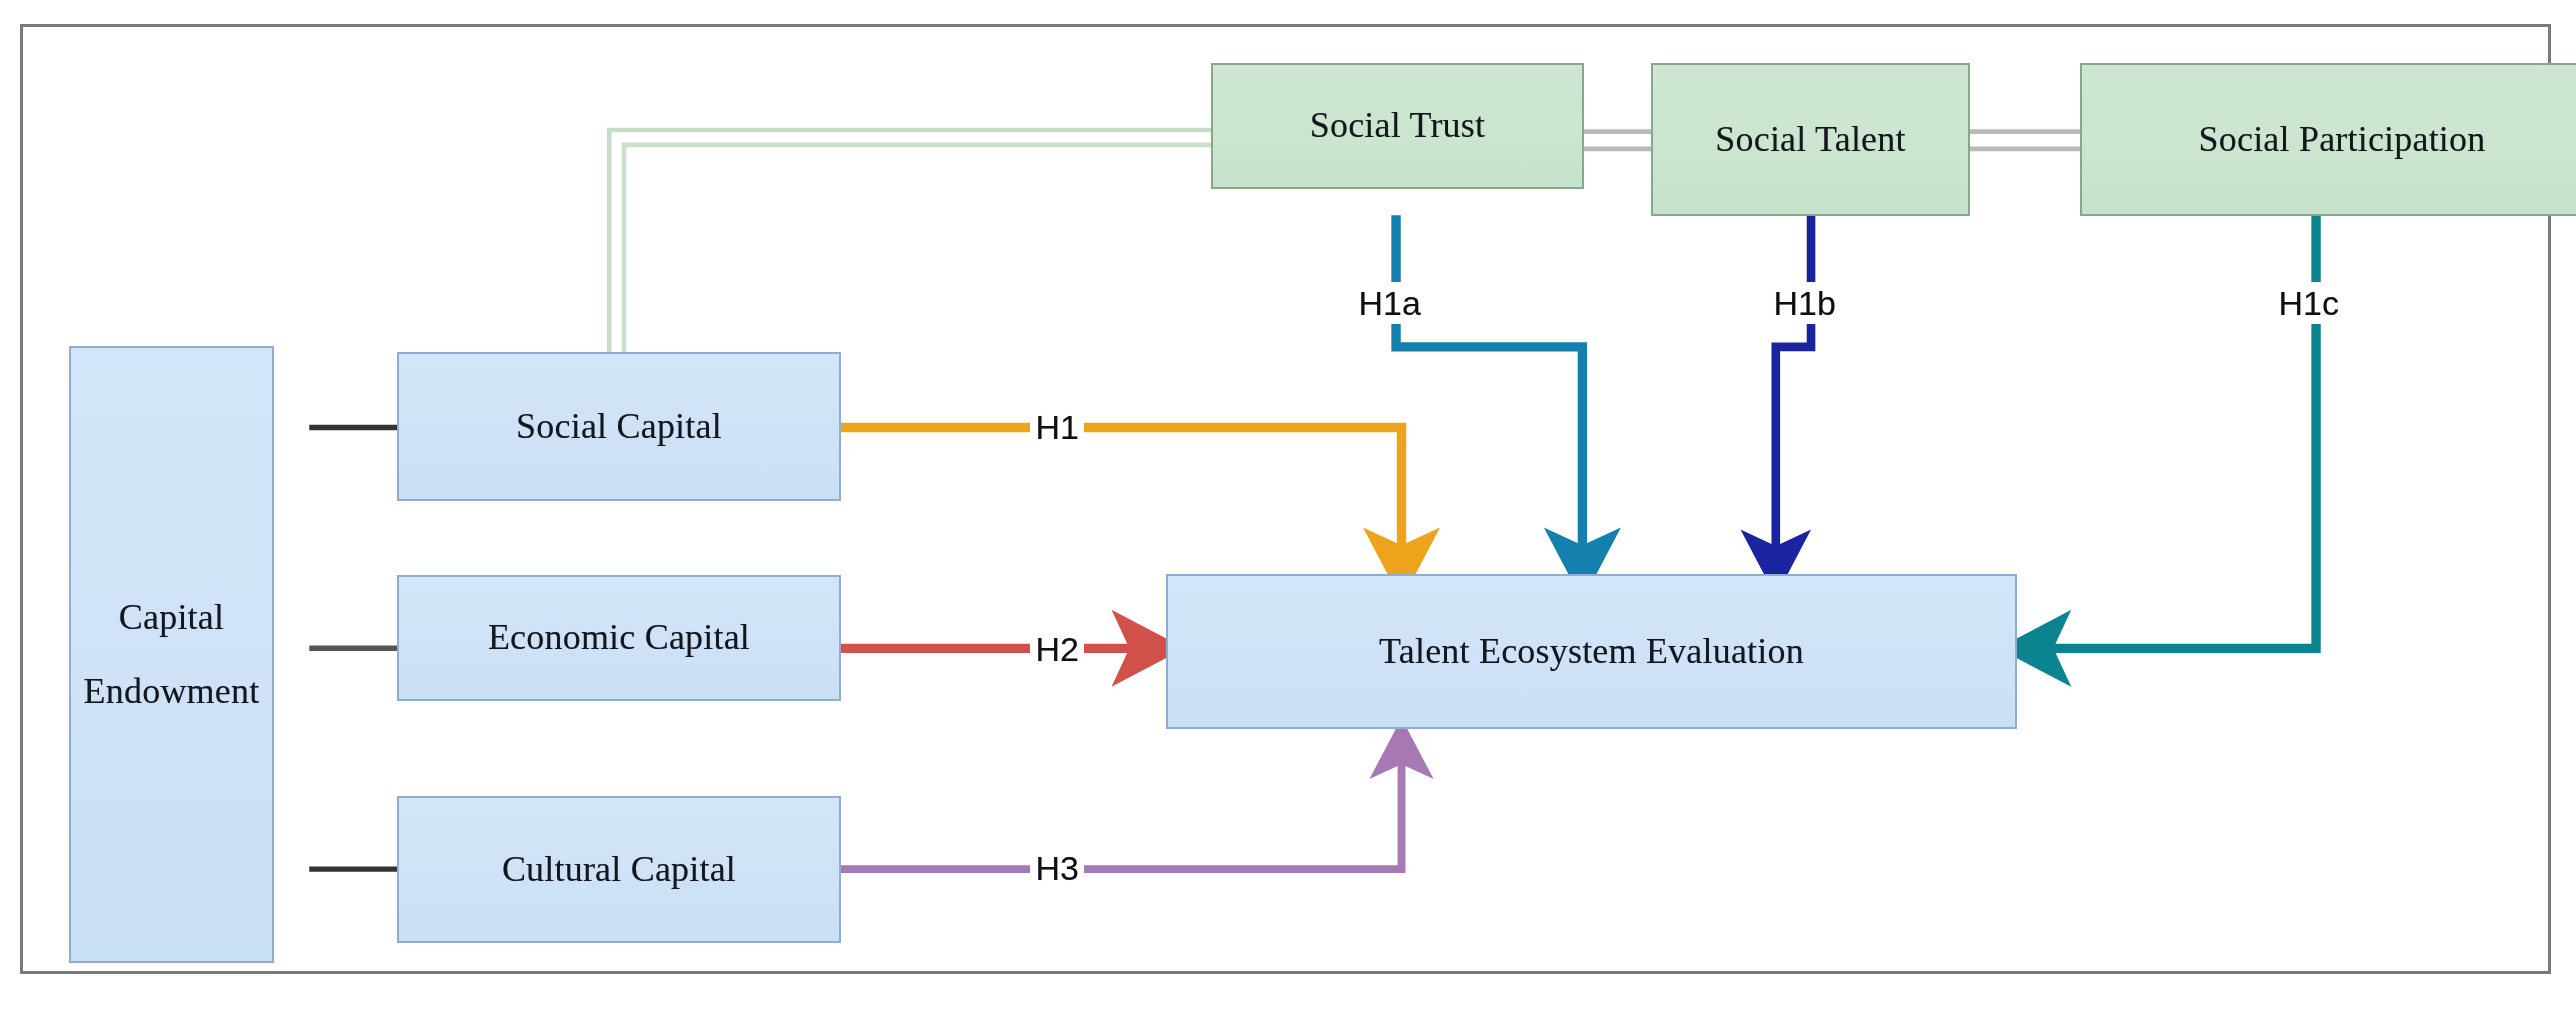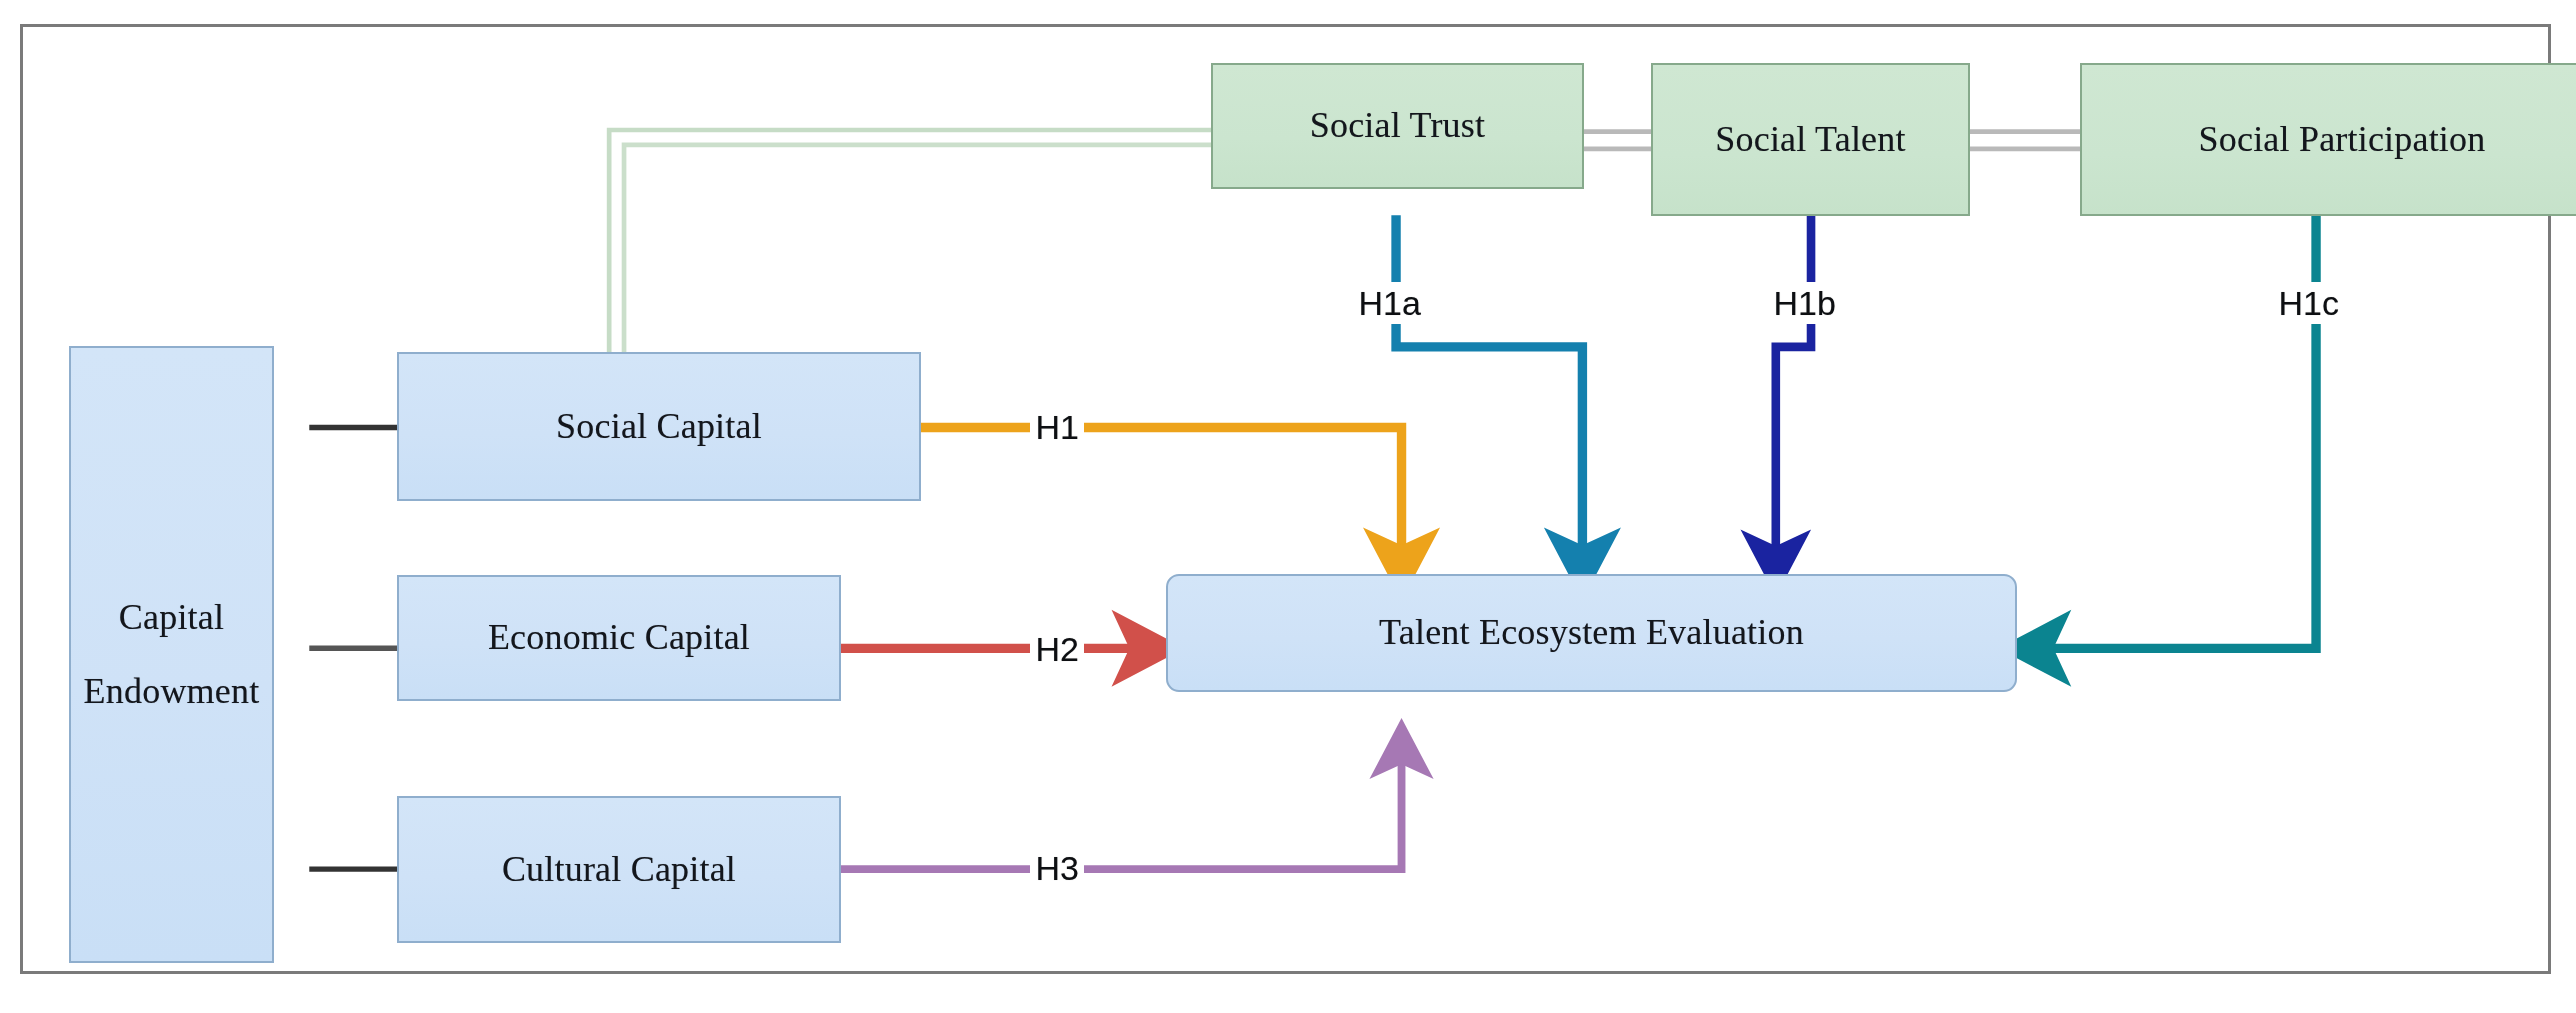--- a/index.html
+++ b/index.html
@@ -115,33 +115,33 @@
     <path d="M 2958,275 L 2958,828 L 2613,828" stroke="#0b8490" stroke-width="12" fill="none" marker-end="url(#ah-teal)"></path>
   </svg>
 
   <div class="node blue" id="capital-endowment" style="left:69px; top:346px; width:205px; height:617px;">
     <div class="txt">
       <span>Capital</span><br>
       <span>Endowment</span>
     </div>
   </div>
 
-  <div class="node blue" id="social-capital" style="left:397px; top:352px; width:524px; height:149px;">
+  <div class="node blue" id="social-capital" style="left:397px; top:352px; width:444px; height:149px;">
     <span class="txt">Social Capital</span>
   </div>
 
   <div class="node blue" id="economic-capital" style="left:397px; top:575px; width:444px; height:126px;">
     <span class="txt">Economic Capital</span>
   </div>
 
   <div class="node blue" id="cultural-capital" style="left:397px; top:796px; width:444px; height:147px;">
     <span class="txt">Cultural Capital</span>
   </div>
 
-  <div class="node blue" id="talent-ecosystem" style="left:1166px; top:574px; width:851px; height:118px;border-radius:13px;">
+  <div class="node blue" id="talent-ecosystem" style="left:1166px; top:574px; width:851px; height:155px;">
     <span class="txt">Talent Ecosystem Evaluation</span>
   </div>
 
   <div class="node green" id="social-trust" style="left:1211px; top:63px; width:373px; height:126px;">
     <span class="txt">Social Trust</span>
   </div>
 
   <div class="node green" id="social-norms" style="left:1651px; top:63px; width:319px; height:153px;">
     <span class="txt">Social Talent</span>
   </div>

